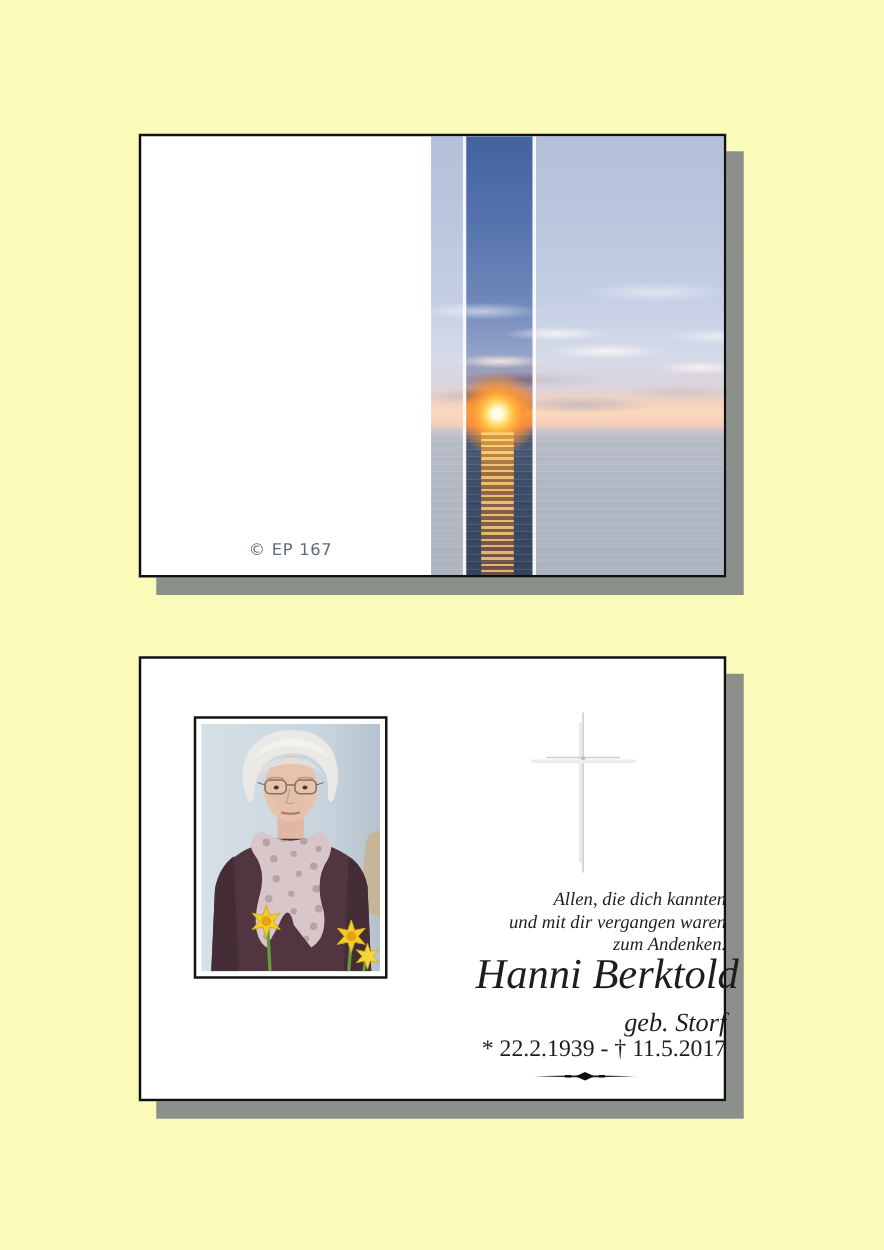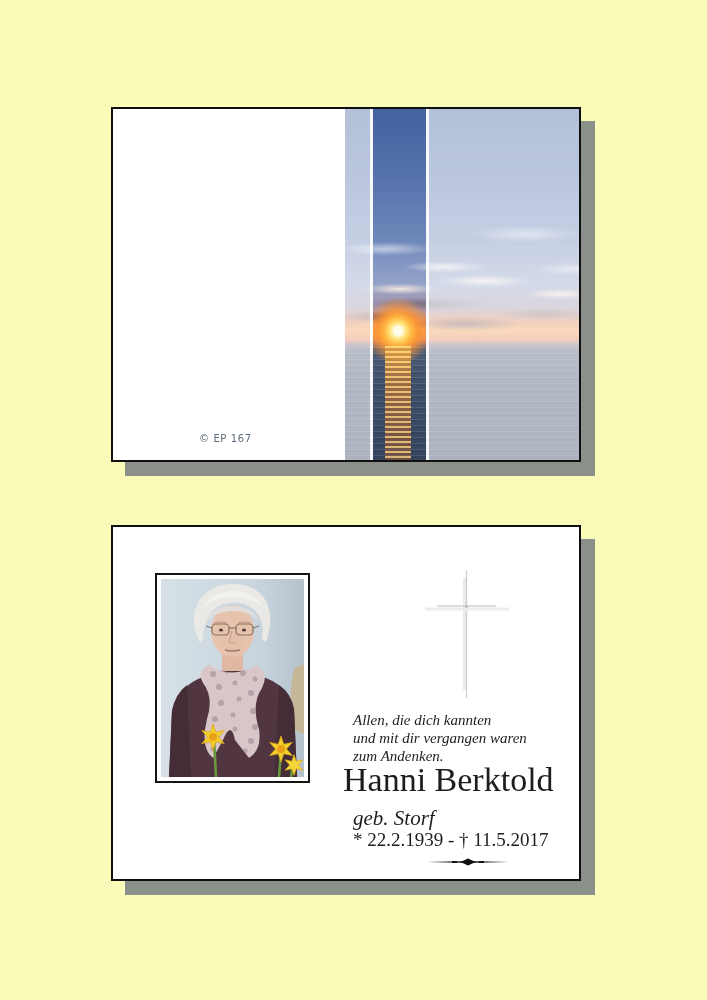--- a/index.html
+++ b/index.html
@@ -6,21 +6,21 @@
   body{font-family:"Liberation Serif",serif;}
   #screen{position:relative;width:707px;height:1000px;background:#fbfbb9;overflow:hidden;}
 
   .card-shadow{position:absolute;background:#8b908b;}
   .card{position:absolute;background:#ffffff;border:2px solid #101010;}
 
   
   #card1-shadow{left:125px;top:121px;width:470px;height:355px;}
   #card1{left:111px;top:107px;width:466px;height:351px;}
   .copyright{position:absolute;left:86px;top:324px;width:120px;font-family:"DejaVu Sans",sans-serif;
-             font-size:10px;letter-spacing:.6px;color:#5c6c7c;}
+             font-size:13px;letter-spacing:.6px;color:#5c6c7c;}
   .sea-scene{position:absolute;top:0;right:0;width:234px;height:351px;overflow:hidden;}
   .scene-base{position:absolute;inset:0;
     background:
       radial-gradient(circle at 53px 222px, #fffce9 0 4px, #ffe57e 8px, #ffb43e 14px, rgba(255,150,50,.85) 20px, rgba(240,120,60,0) 34px),
       radial-gradient(ellipse 30px 5px at 53px 232px, rgba(255,220,130,.9), rgba(255,220,130,0) 70%),
       radial-gradient(ellipse 60px 9px at 35px 208px, rgba(95,75,90,.75), rgba(95,75,90,0) 70%),
       radial-gradient(ellipse 80px 10px at 120px 215px, rgba(85,65,80,.7), rgba(85,65,80,0) 70%),
       radial-gradient(ellipse 70px 9px at 200px 205px, rgba(110,90,105,.6), rgba(110,90,105,0) 70%),
       radial-gradient(ellipse 90px 10px at 80px 195px, rgba(100,85,100,.6), rgba(100,85,100,0) 70%),
       radial-gradient(ellipse 55px 8px at 55px 180px, rgba(255,240,228,.85), rgba(255,240,228,0) 70%),
@@ -50,23 +50,23 @@
   
   #card2-shadow{left:125px;top:539px;width:470px;height:356px;}
   #card2{left:111px;top:525px;width:466px;height:352px;}
 
   .photo-frame{position:absolute;left:42px;top:46px;width:143px;height:198px;
                border:2px solid #141414;padding:4px;background:#fff;}
   .photo-frame svg{display:block;}
 
   .cross-wrap{position:absolute;left:310px;top:41px;width:90px;height:142px;}
 
-  .text-col{position:absolute;text-align:left;color:#1d1d1d;}
+  .text-col{position:absolute;text-align:right;color:#1d1d1d;}
   .condolence{left:240px;top:184px;width:228px;font-style:italic;font-size:15px;line-height:18px;}
-  .deceased-name{left:230px;top:232px;width:248px;font-size:34px;line-height:42px;}
+  .deceased-name{left:230px;top:232px;width:248px;font-style:italic;font-size:34px;line-height:42px;}
   .birth-name{left:240px;top:278px;width:228px;font-style:italic;font-size:21px;line-height:26px;}
   .life-dates{left:240px;top:301px;width:228px;font-size:19px;line-height:24px;}
   .divider-wrap{position:absolute;left:312px;top:325px;width:86px;height:8px;}
   .verse{left:0px;top:272px;width:238px;font-style:italic;font-size:15px;line-height:20px;color:#1d1d1d;}
 </style>
 </head>
 <body>
 
 <div id="screen">
 

